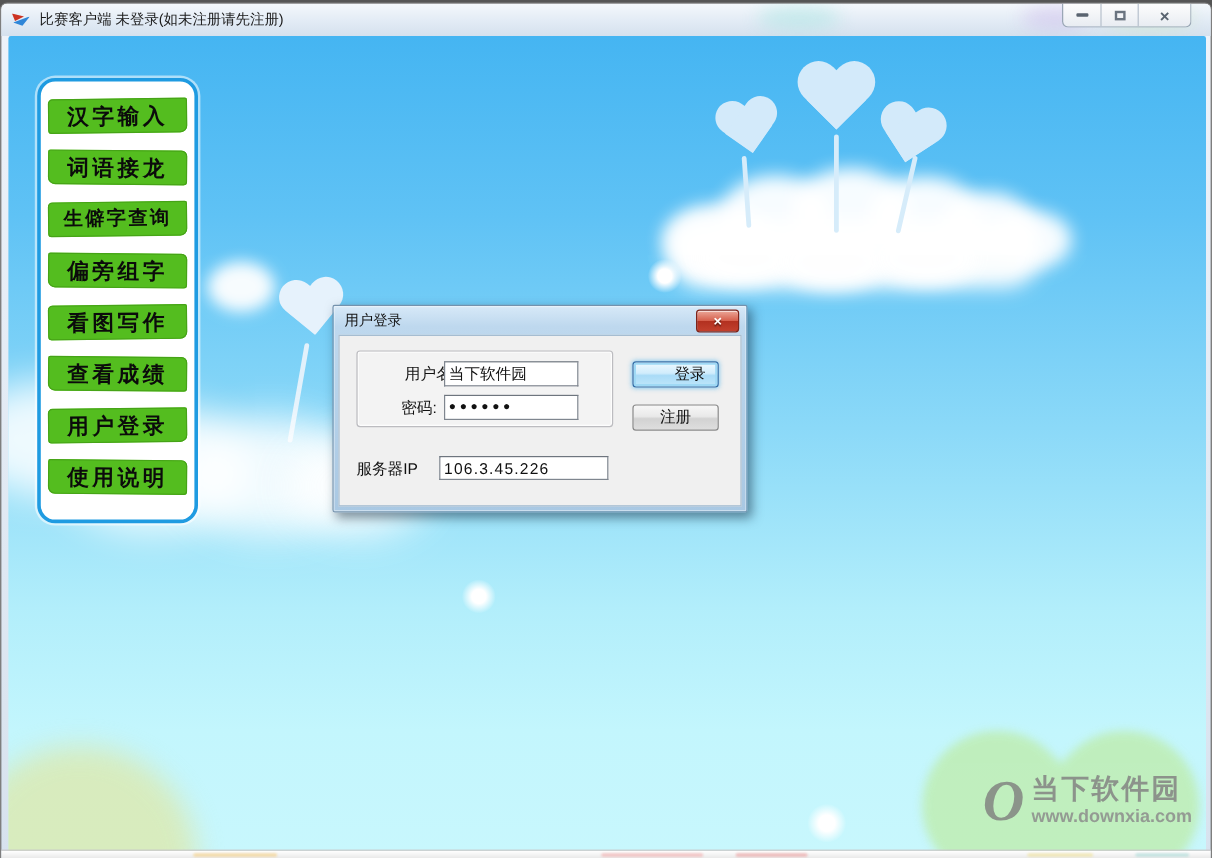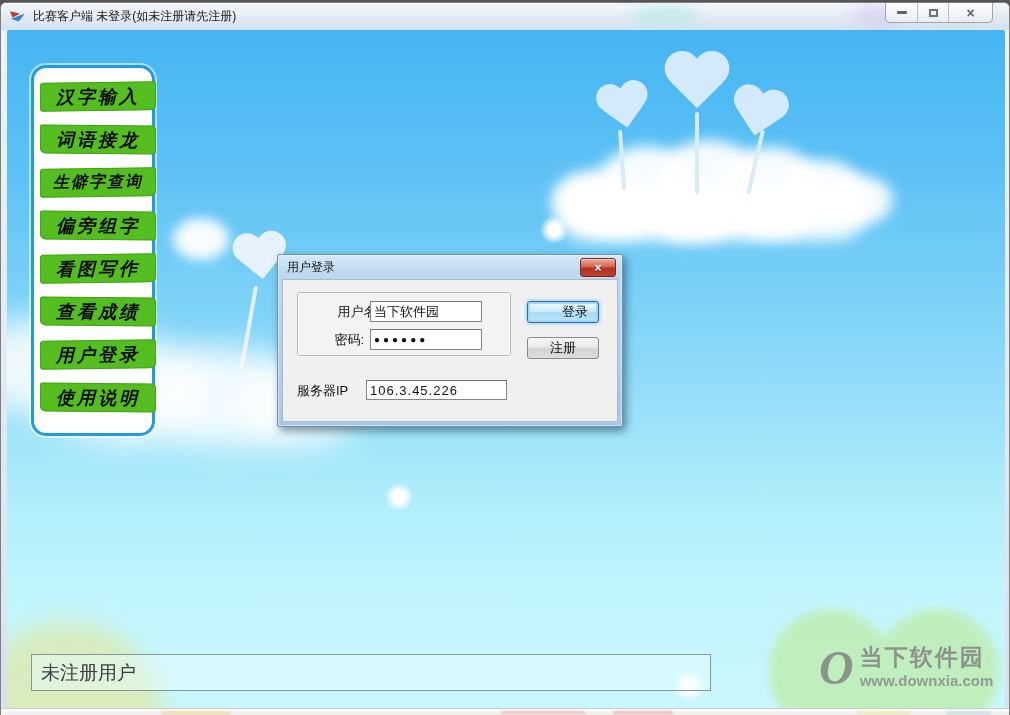--- a/index.html
+++ b/index.html
@@ -33,23 +33,23 @@
   .softpuff{position:absolute;background:#ffffff;border-radius:50%;filter:blur(16px);opacity:.85;pointer-events:none;}
   .cssheart{position:absolute;pointer-events:none;}
   .cssheart::before,.cssheart::after{content:"";position:absolute;top:0;width:calc(var(--s)/2);height:calc(var(--s)*0.8);
            background:var(--hc);border-radius:calc(var(--s)/2) calc(var(--s)/2) 0 0;}
   .cssheart::before{left:calc(var(--s)/2);transform:rotate(-45deg);transform-origin:0 100%;}
   .cssheart::after{left:0;transform:rotate(45deg);transform-origin:100% 100%;}
   .stem{position:absolute;width:4px;background:#d6ecfa;border-radius:2px;transform-origin:top center;pointer-events:none;}
   .glowdot{position:absolute;border-radius:50%;background:radial-gradient(circle,#ffffff 0 30%,rgba(255,255,255,0) 72%);pointer-events:none;}
   .blob{position:absolute;border-radius:50%;pointer-events:none;}
   
-  .sidebar{position:absolute;left:24px;top:35px;width:124px;height:371px;background:#ffffff;
+  .sidebar{position:absolute;left:24px;top:35px;width:134px;height:371px;background:#ffffff;
            border:3px solid #1f9be1;border-radius:15px;box-sizing:border-box;z-index:10;
-           box-shadow:0 0 0 2px rgba(255,255,255,.55);font-style:italic;}
+           box-shadow:0 0 0 2px rgba(255,255,255,.55);}
   .side-btn{position:absolute;left:6px;width:116px;height:29px;display:flex;align-items:center;justify-content:center;
            background:#54bd1f;color:#0b0b0b;font-weight:bold;font-size:18px;letter-spacing:3px;white-space:nowrap;
            box-shadow:inset 0 0 0 1px #46a317;cursor:pointer;}
   .side-btn:nth-child(odd){transform:rotate(-0.7deg);border-radius:4px 2px 6px 3px;}
   .side-btn:nth-child(even){transform:rotate(0.5deg);border-radius:2px 5px 3px 6px;}
   
   .dialog{position:absolute;left:270px;top:224px;width:346px;height:173px;z-index:30;box-sizing:border-box;
           border:1px solid #7492ad;border-radius:2px;
           background:linear-gradient(180deg,#d7e9f8 0%,#bed8ee 10%,#a9c8e3 100%);
           box-shadow:3px 4px 9px rgba(15,40,60,.5), inset 0 0 0 1px rgba(255,255,255,.4);}
@@ -172,21 +172,20 @@
           <span class="fld-label" style="left:0;top:36px;">密码:</span>
           <input class="txt pwd" style="left: 72px; top: 36px; width: 112px; height: 21px;" type="text" readonly="" value="●●●●●●">
         </div>
         <span class="fld-label" style="left:14px;top:100px;width:66px;text-align:left;">服务器IP</span>
         <input class="txt" style="left: 83px; top: 100px; width: 141px; height: 20px; letter-spacing: 1px;" type="text" readonly="" value="106.3.45.226">
         <div class="btn btn-login">登录</div>
         <div class="btn btn-register">注册</div>
       </div>
     </div>
 
-    <div class="statusbox">未注册用户</div>
 
     <div class="watermark">
       <span class="wm-logo">O</span>
       <span>
         <span class="wm-name" style="display:block;">当下软件园</span>
         <span class="wm-url" style="display:block;">www.downxia.com</span>
       </span>
     </div>
   </div>
 

